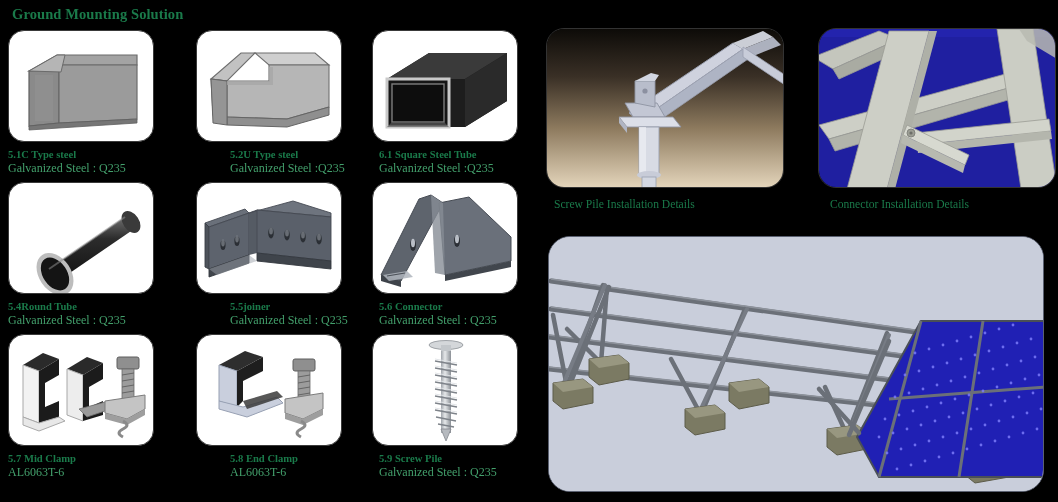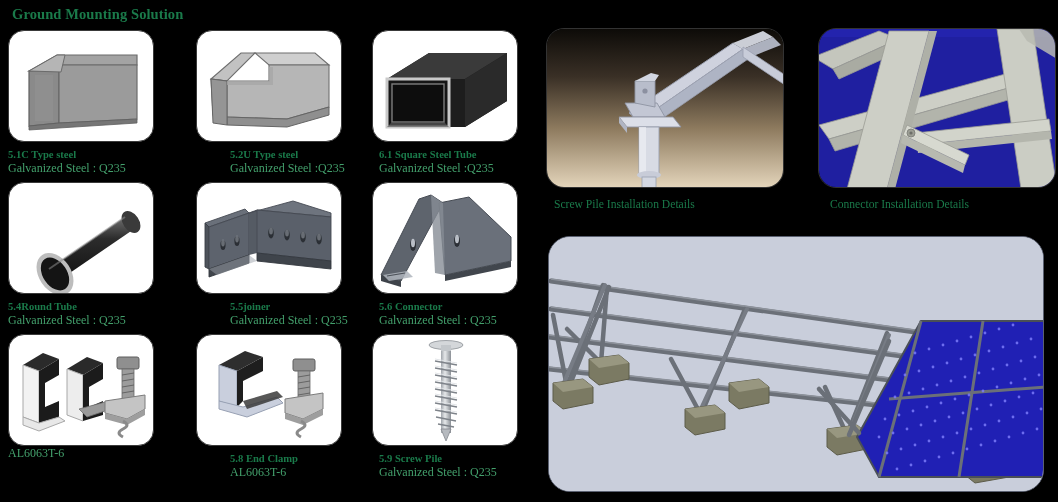--- a/index.html
+++ b/index.html
@@ -243,20 +243,21 @@
                 <path d="M113,40 L125,38"></path>
                   <path d="M113,46 L125,44"></path>
                 <path d="M113,52 L125,50"></path>
                   <path d="M113,58 L125,56"></path>
               </g>
               <polygon points="96,66 136,60 136,74 118,84 96,78" fill="#c4c4c4" stroke="#7c7c7c" stroke-width="1"></polygon>
               <polygon points="96,78 118,84 136,74 136,80 118,90 96,84" fill="#9e9e9e"></polygon>
               <path d="M114,86 q8,4 0,8 q-8,4 0,8" stroke="#8a8a8a" stroke-width="3" fill="none"></path>
             </svg>
           </div>
+          <div class="cap-title">5.7 Mid Clamp</div>
           <div class="cap-sub">AL6063T-6</div>
         </div>
 
         <div class="cell c1">
           <div class="thumb">
             <svg width="146" height="112" viewBox="0 0 146 112">
               <polygon points="22,30 48,16 66,22 40,36" fill="#2e2e2e"></polygon>
               <polygon points="22,30 40,36 40,72 22,66" fill="#c9cfdd" stroke="#97a0b3" stroke-width="1"></polygon>
               <polygon points="40,36 66,22 66,36 46,46 46,66 40,72" fill="#1e1e1e"></polygon>
               <polygon points="22,66 46,72 80,62 86,68 50,82 22,74" fill="#c9cfdd" stroke="#97a0b3" stroke-width="1"></polygon>

